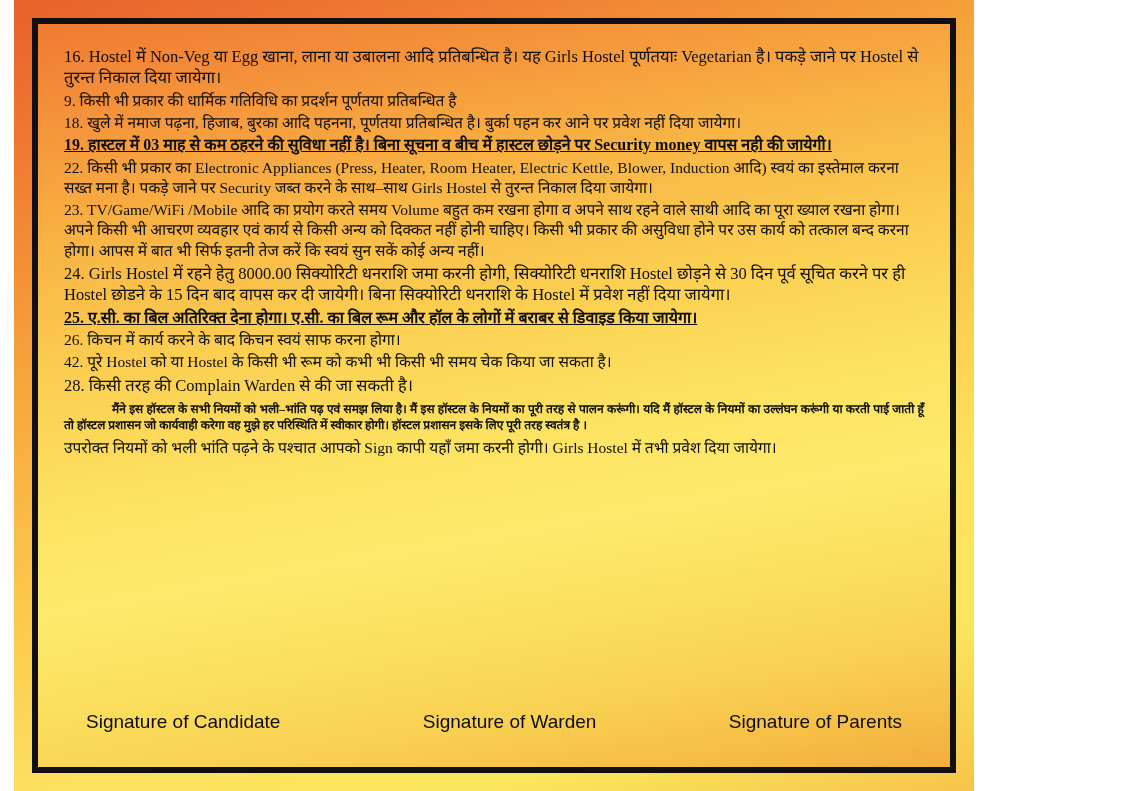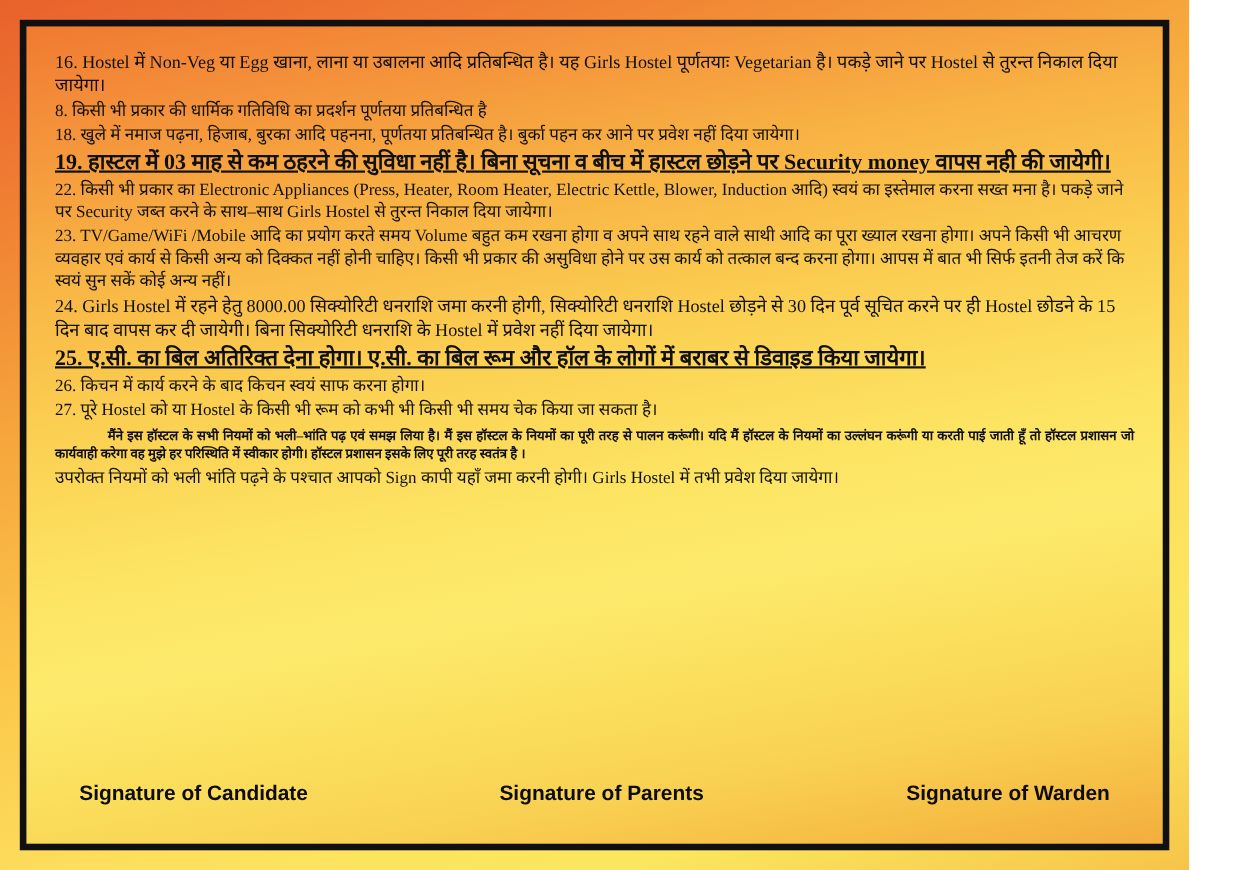--- a/index.html
+++ b/index.html
@@ -7,32 +7,33 @@
     padding: 0;
   }
   body {
     width: 1123px;
     height: 791px;
     background: #ffffff;
     font-family: "Liberation Serif", serif;
   }
   #page {
     position: relative;
-    width: 1081px;
+    width: 960px;
     height: 791px;
     box-sizing: border-box;
     padding: 18px 18px;
     background: linear-gradient(160deg,
         #e8612c 0%,
         #ef7b32 14%,
         #f6a63c 34%,
         #fbc64a 52%,
         #fde05e 70%,
         #fbe75f 84%,
         #f6c44a 100%);
+    margin-left: 14px;
   }
   #frame {
     position: relative;
     width: 100%;
     height: 100%;
     box-sizing: border-box;
     border: 6px solid #101010;
     background: linear-gradient(170deg,
         #f07a31 0%,
         #f4903a 10%,
@@ -58,21 +59,21 @@
     line-height: 1.30;
     margin: 0 0 2px 0;
     text-align: left;
   }
   .rule.big {
     font-size: 16.5px;
   }
   .rule.bold-underline {
     font-weight: bold;
     text-decoration: underline;
-    font-size: 20px;
+    font-size: 16px;
   }
   .declaration {
     font-size: 12px;
     font-weight: bold;
     line-height: 1.32;
     margin: 6px 0 4px 0;
     text-indent: 48px;
     text-align: justify;
   }
   .closing {
@@ -85,47 +86,48 @@
     left: 0;
     right: 0;
     bottom: 34px;
     display: flex;
     justify-content: space-between;
     padding: 0 48px;
     box-sizing: border-box;
   }
   .sign-label {
     font-family: "Liberation Sans", sans-serif;
-    font-weight: bold;
+    font-weight: normal;
     font-size: 19px;
     color: #0d0d0d;
   }
   .sign-label.mid { margin-left: -10px; }
 </style>
 </head>
 <body>
 
 <div id="page">
   <div id="frame">
     <div id="content">
 
       <p class="rule big">16. Hostel में Non-Veg या Egg खाना, लाना या उबालना आदि प्रतिबन्धित है। यह Girls Hostel पूर्णतयाः Vegetarian है। पकड़े जाने पर Hostel से तुरन्त निकाल दिया जायेगा।</p>
-      <p class="rule">8. किसी भी प्रकार की धार्मिक गतिविधि का प्रदर्शन पूर्णतया प्रतिबन्धित है</p>
+      <p class="rule">9. किसी भी प्रकार की धार्मिक गतिविधि का प्रदर्शन पूर्णतया प्रतिबन्धित है</p>
       <p class="rule">18. खुले में नमाज पढ़ना, हिजाब, बुरका आदि पहनना, पूर्णतया प्रतिबन्धित है। बुर्का पहन कर आने पर प्रवेश नहीं दिया जायेगा।</p>
       <p class="rule bold-underline">19. हास्टल में 03 माह से कम ठहरने की सुविधा नहीं है। बिना सूचना व बीच में हास्टल छोड़ने पर   Security money वापस नही की जायेगी।</p>
       <p class="rule">22. किसी भी प्रकार का Electronic Appliances (Press, Heater, Room Heater, Electric Kettle, Blower, Induction आदि) स्वयं का इस्तेमाल करना सख्त मना है। पकड़े जाने पर Security जब्त करने के साथ–साथ Girls Hostel से तुरन्त निकाल दिया जायेगा।</p>
       <p class="rule">23. TV/Game/WiFi /Mobile आदि का प्रयोग करते समय Volume बहुत कम रखना होगा व अपने साथ रहने वाले साथी आदि का पूरा ख्याल रखना होगा। अपने किसी भी आचरण व्यवहार एवं कार्य से किसी अन्य को दिक्कत नहीं होनी चाहिए। किसी भी प्रकार की असुविधा होने पर उस कार्य को तत्काल बन्द करना होगा। आपस में बात भी सिर्फ इतनी तेज करें कि स्वयं सुन सकें कोई अन्य नहीं।</p>
       <p class="rule big">24. Girls Hostel में रहने हेतु 8000.00 सिक्योरिटी धनराशि जमा करनी होगी, सिक्योरिटी धनराशि Hostel छोड़ने से 30 दिन पूर्व सूचित करने पर ही Hostel छोडने के 15 दिन बाद वापस कर दी जायेगी। बिना सिक्योरिटी धनराशि के Hostel में प्रवेश नहीं दिया जायेगा।</p>
       <p class="rule bold-underline">25. ए.सी. का बिल अतिरिक्त देना होगा। ए.सी. का बिल रूम और हॉल के लोगों में बराबर से डिवाइड किया जायेगा।</p>
       <p class="rule">26. किचन में कार्य करने के बाद किचन स्वयं साफ करना होगा।</p>
-      <p class="rule">27. पूरे Hostel को या Hostel के किसी भी रूम को कभी भी किसी भी समय चेक किया जा सकता है।</p>
+      <p class="rule">42. पूरे Hostel को या Hostel के किसी भी रूम को कभी भी किसी भी समय चेक किया जा सकता है।</p>
+      <p class="rule big">28. किसी तरह की Complain Warden से की जा सकती है।</p>
 
       <p class="declaration">मैंने इस हॉस्टल के सभी नियमों को भली–भांति पढ़ एवं समझ लिया है। मैं इस हॉस्टल के नियमों का पूरी तरह से पालन करूंगी। यदि मैं हॉस्टल के नियमों का उल्लंघन करूंगी या करती पाई जाती हूँ तो हॉस्टल प्रशासन जो कार्यवाही करेगा वह मुझे हर परिस्थिति में स्वीकार होगी। हॉस्टल प्रशासन इसके लिए पूरी तरह स्वतंत्र है ।</p>
       <p class="closing">उपरोक्त नियमों को भली भांति पढ़ने के पश्चात आपको  Sign कापी यहाँ जमा करनी होगी। Girls Hostel में तभी प्रवेश दिया जायेगा।</p>
     </div>
 
     <div id="signatures">
       <span class="sign-label">Signature of Candidate</span>
+      <span class="sign-label">Signature of Warden</span>
       <span class="sign-label mid">Signature of Parents</span>
-      <span class="sign-label">Signature of Warden</span>
     </div>
   </div>
 </div>
 
 </body></html>

